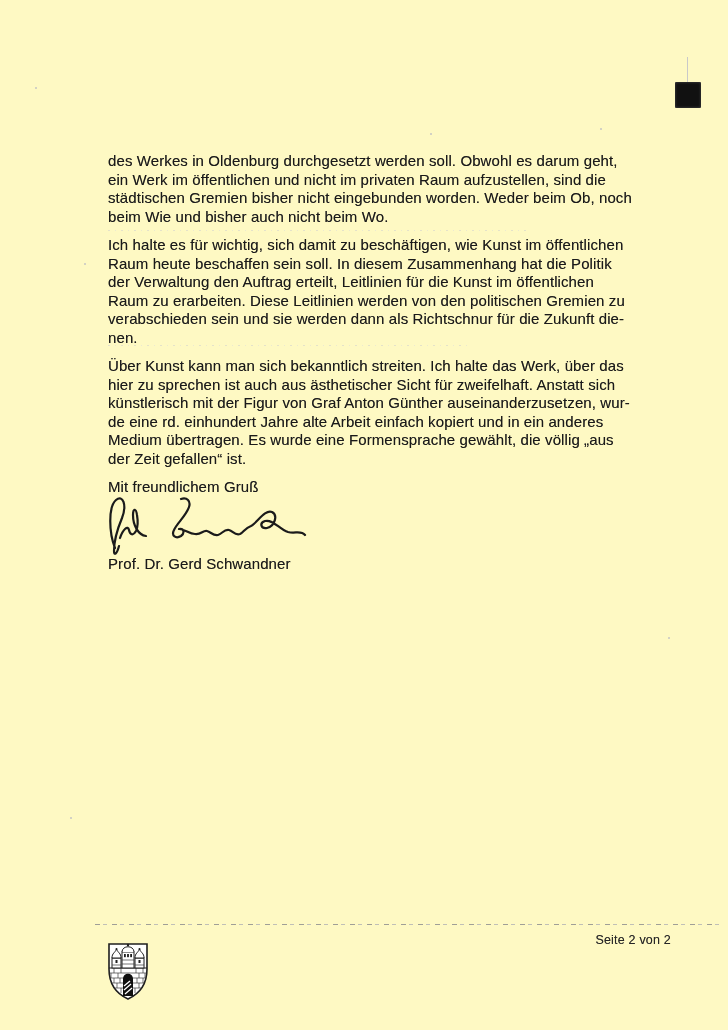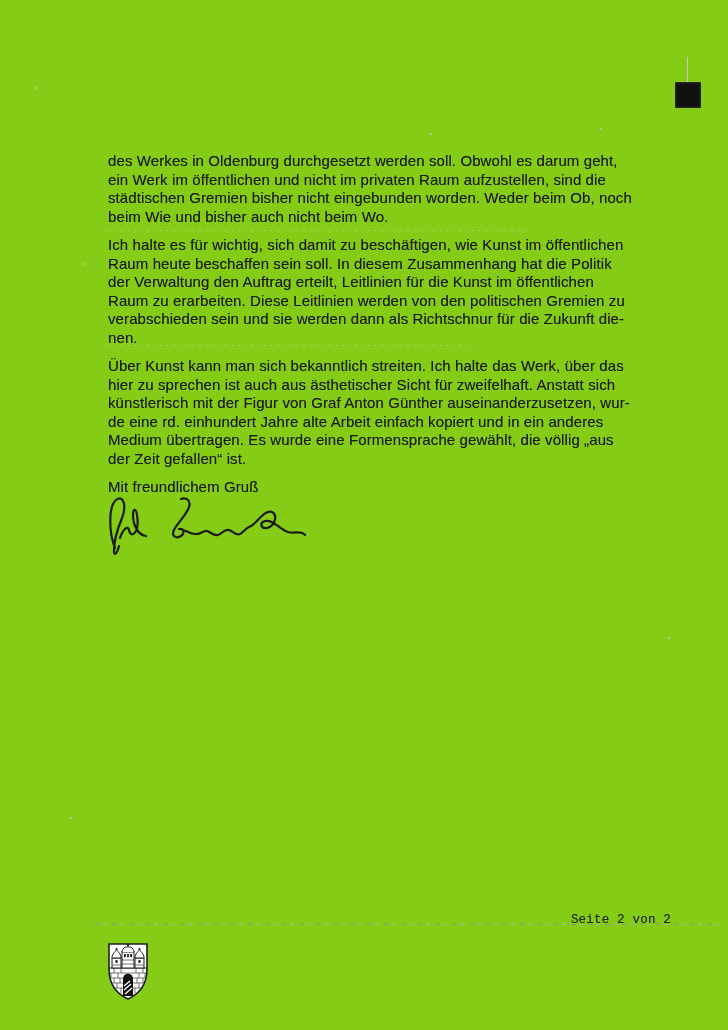--- a/index.html
+++ b/index.html
@@ -10,21 +10,21 @@
   body {
     width: 728px;
     height: 1030px;
     position: relative;
     overflow: hidden;
     font-family: "Liberation Sans", sans-serif;
   }
   .page {
     position: absolute;
     inset: 0;
-    background: #84cc16;
+    background: #fef9c3;
   }
   
   .text-block {
     position: absolute;
     left: 108px;
     top: 152px;
     width: 600px;
     color: #1a1a1a;
     font-size: 15px;
     line-height: 18.5px;
@@ -82,27 +82,26 @@
     position: absolute;
     left: 95px;
     top: 924px;
     width: 628px;
     height: 1px;
     background: repeating-linear-gradient(90deg, #8f8f8f 0 5px, transparent 5px 8px, #b5b5b5 8px 12px, transparent 12px 17px);
     opacity: 0.85;
   }
   .page-indicator {
     position: absolute;
-    top: 913px;
+    top: 933px;
     right: 57px;
     font-size: 12.5px;
     color: #262626;
     letter-spacing: 0.2px;
     text-shadow: 0 0 0.4px rgba(40,40,40,0.5);
-    font-family: Liberation Mono, monospace;
   }
   .emblem {
     position: absolute;
     left: 106px;
     top: 941px;
   }
 </style>
 </head>
 <body>
 
@@ -137,20 +136,21 @@
 Medium übertragen. Es wurde eine Formensprache gewählt, die völlig „aus
 der Zeit gefallen“ ist.</p>
     <p class="closing">Mit freundlichem Gruß</p>
 
     <svg class="signature-svg" width="205" height="60" viewBox="0 0 205 60" fill="none" stroke="#1b1b1b" stroke-width="2.2" stroke-linecap="round" stroke-linejoin="round">
       <path d="M10,53 C4,38 3,12 11,5 C18,-1 22,10 17,23 C12,35 9,46 9,56 C9,61 12,59 14,51"></path>
       <path d="M15,43 C18,34 23,30 24,35 C25,40 28,41 31,36 C33,32 33,26 32,20 C31,13 28,13 28,20 C28,30 33,40 41,41"></path>
       <path d="M76,4 C82,2 86,6 84,12 C81,21 72,28 69,35 C66,41 71,44 76,41 C80,38 79,33 74,34 C80,34 84,39 90,39 C96,40 98,35 102,36 C106,37 108,41 113,40 C117,39 119,34 124,35 C128,36 130,41 135,39 C139,37 140,33 146,31 C152,28 160,14 167,17 C173,20 170,31 162,33 C156,34 154,28 160,26 C168,24 174,34 183,37 C190,39 196,35 200,40"></path>
     </svg>
 
+    <p class="signatory">Prof. Dr. Gerd Schwandner</p>
   </div>
 
   <div class="footer-separator"></div>
   <div class="page-indicator">Seite 2 von 2</div>
 
   <svg class="emblem" width="44" height="62" viewBox="0 0 44 62">
     <defs>
       <clipPath id="shieldClip">
         <path d="M3,3 H41 V28 C41,44 33,53 22,58 C11,53 3,44 3,28 Z"></path>
       </clipPath>

